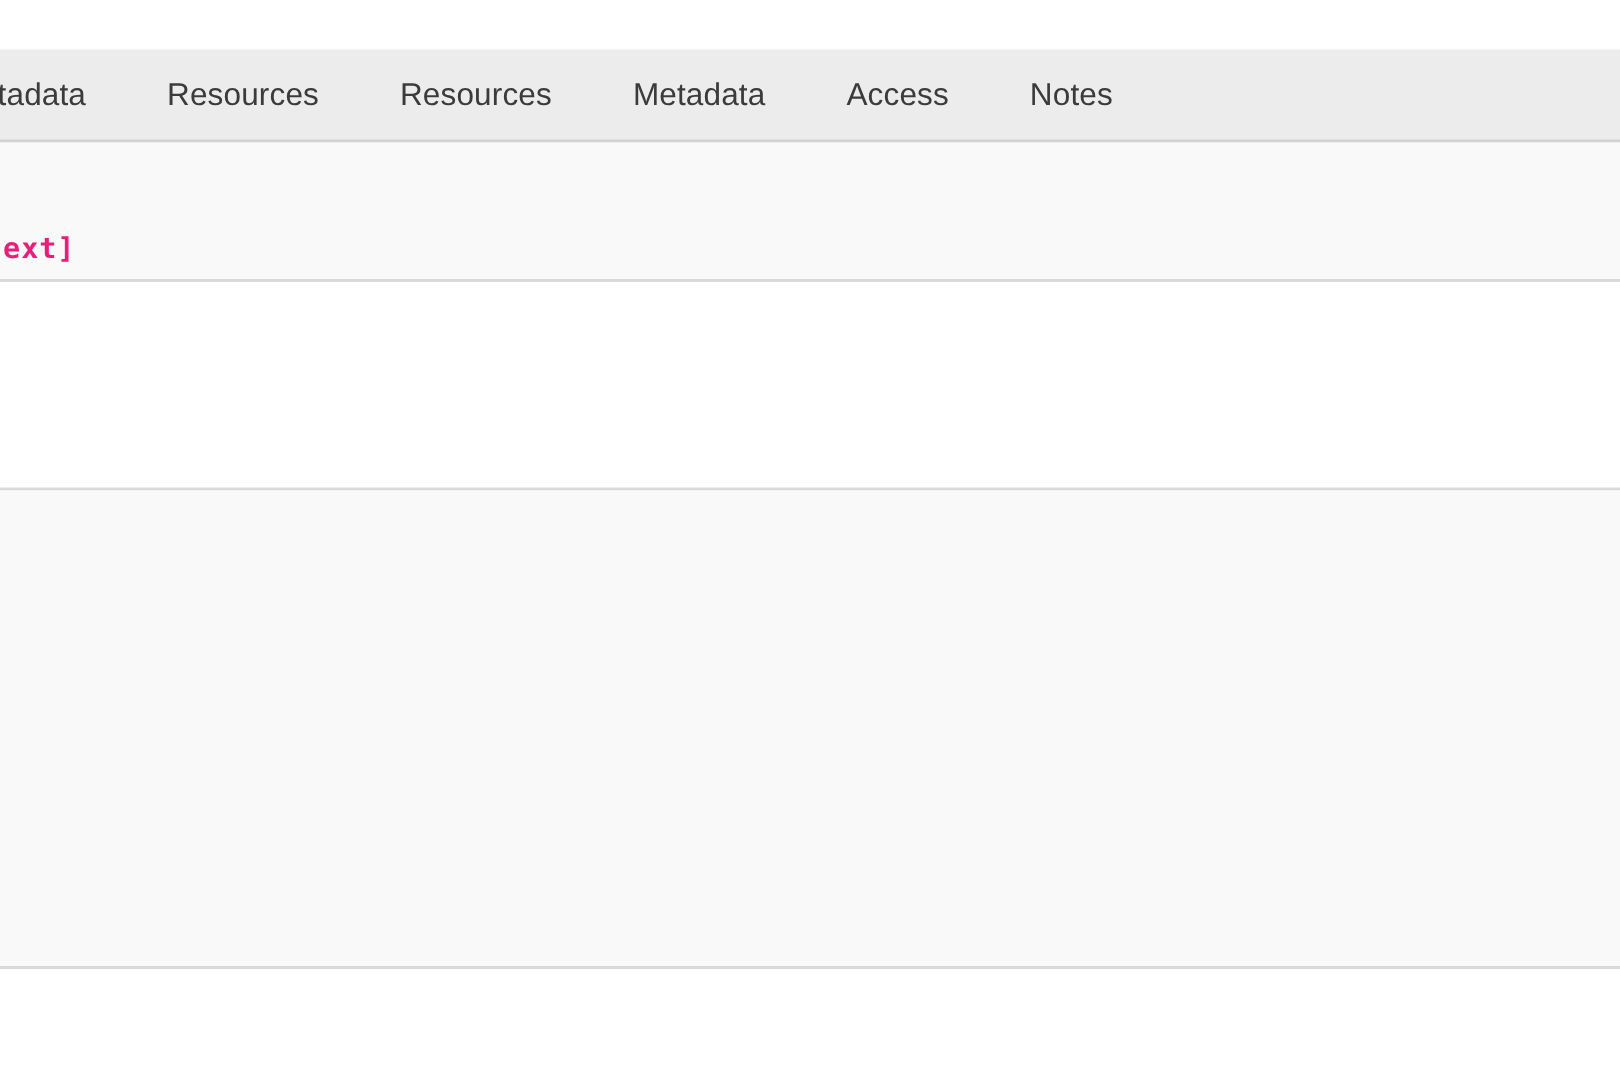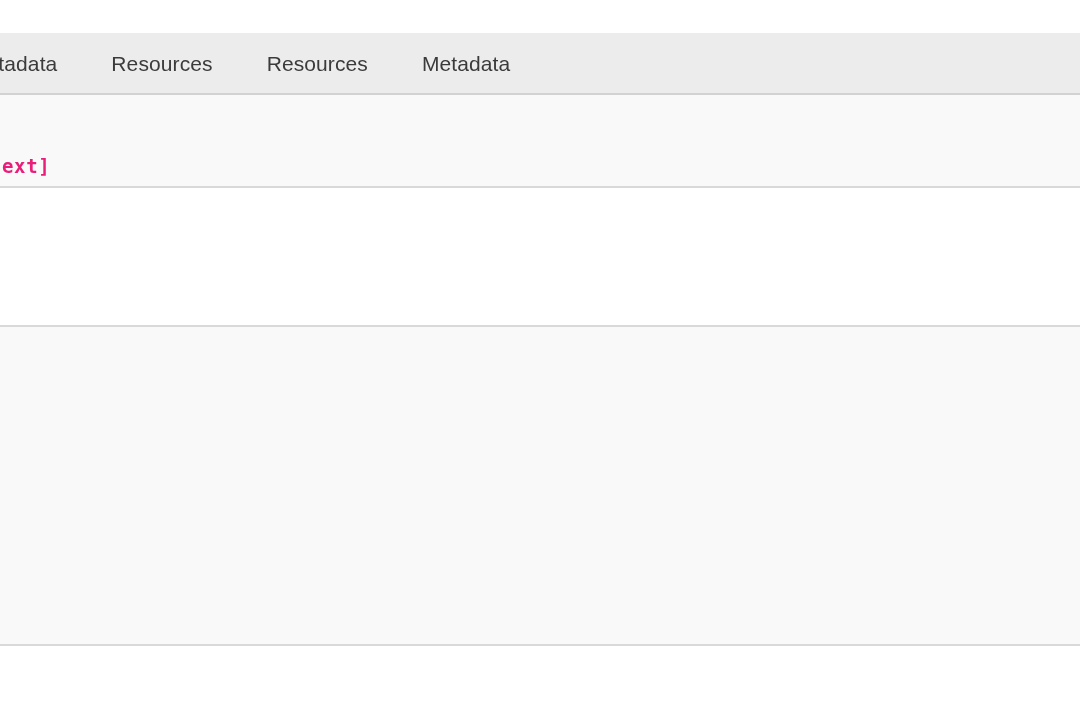--- a/index.html
+++ b/index.html
@@ -130,20 +130,26 @@
       </div>
     <div class="tab">
         <span>Resources</span>
       </div>
     <div class="tab">
         <span>Resources</span>
       </div>
     <div class="tab">
         <span>Metadata</span>
       </div>
+    <div class="tab">
+        <span>Access</span>
+      </div>
+    <div class="tab">
+        <span>Notes</span>
+      </div>
   </div>
 </div>
 
 <div class="panel panel-row-1">
   <div class="token-line">
     <span class="code-token">[text]</span>
   </div>
 </div>
 
 <div class="panel panel-row-2">

